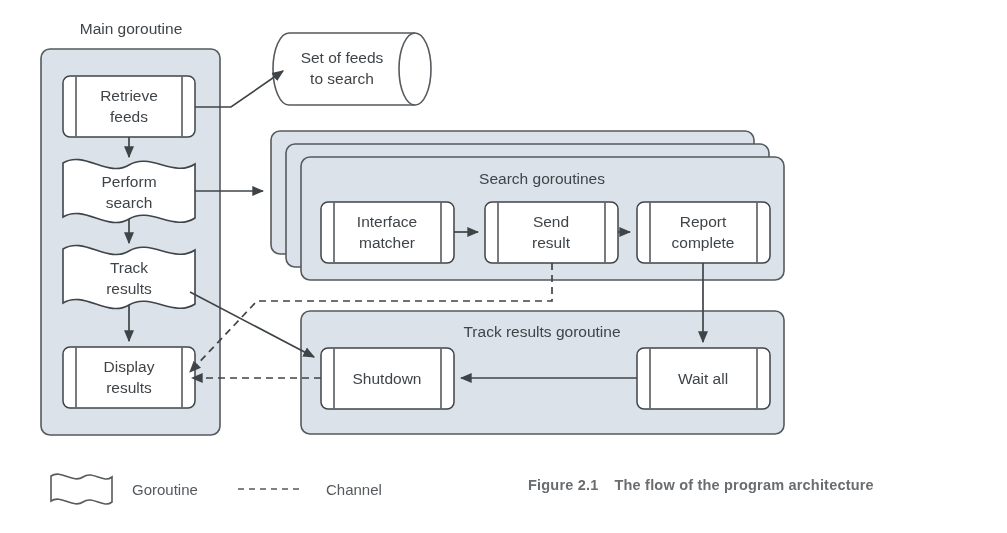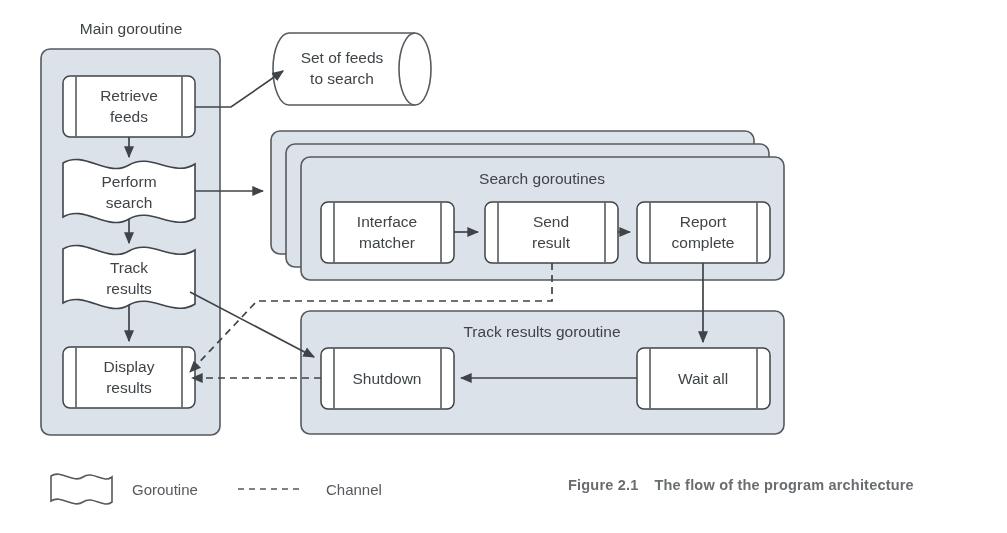--- a/index.html
+++ b/index.html
@@ -39,21 +39,21 @@
     font-family: "Liberation Sans", sans-serif;
     fill: #3f4448;
   }
   .t-node    { font-size: 15.5px; text-anchor: middle; }
   .t-panel   { font-size: 15.5px; text-anchor: middle; }
   .t-title   { font-size: 15.5px; text-anchor: middle; }
   .t-legend  { font-size: 15px; text-anchor: start; fill: #55595d; }
 
   .caption {
     position: absolute;
-    left: 568px;
+    left: 528px;
     top: 477px;
     font-family: "Liberation Sans", sans-serif;
     font-size: 14.5px;
     font-weight: bold;
     color: #6a6d70;
     white-space: nowrap;
     letter-spacing: 0.2px;
   }
   .caption .cap-label { margin-right: 16px; }
 </style>

